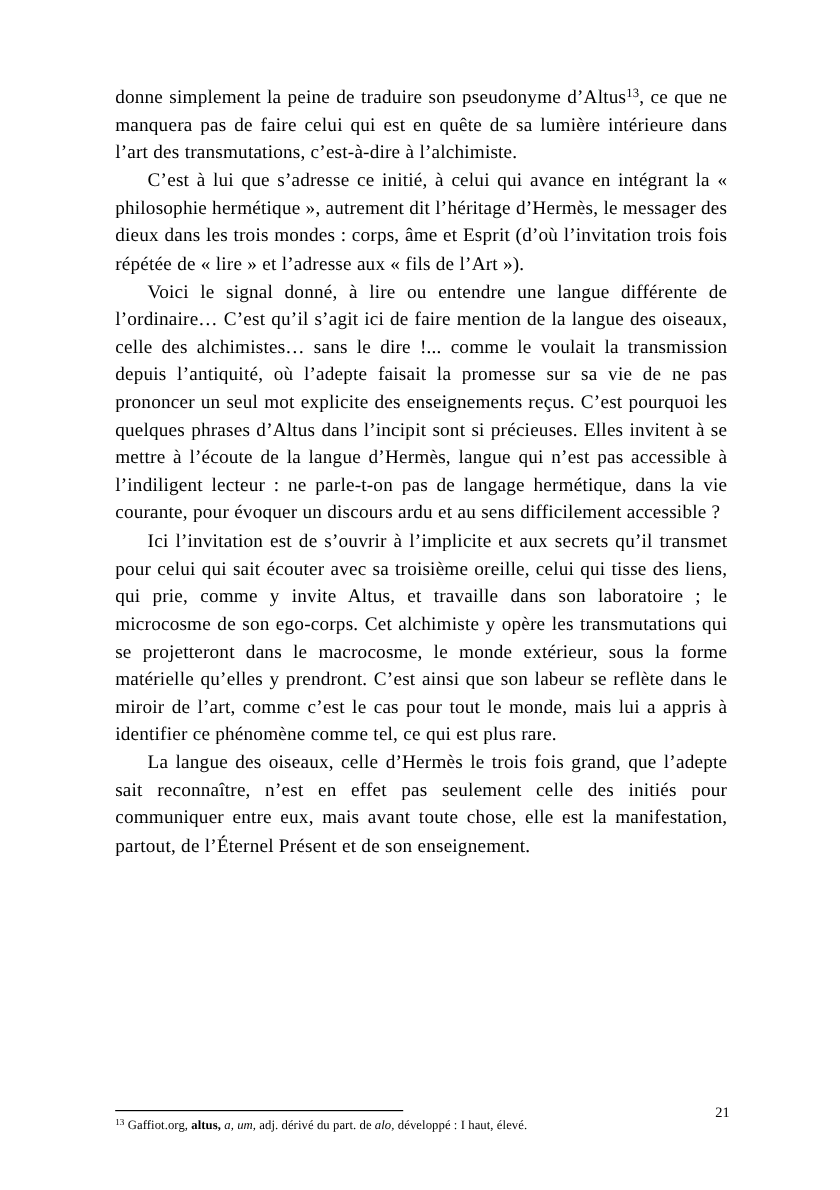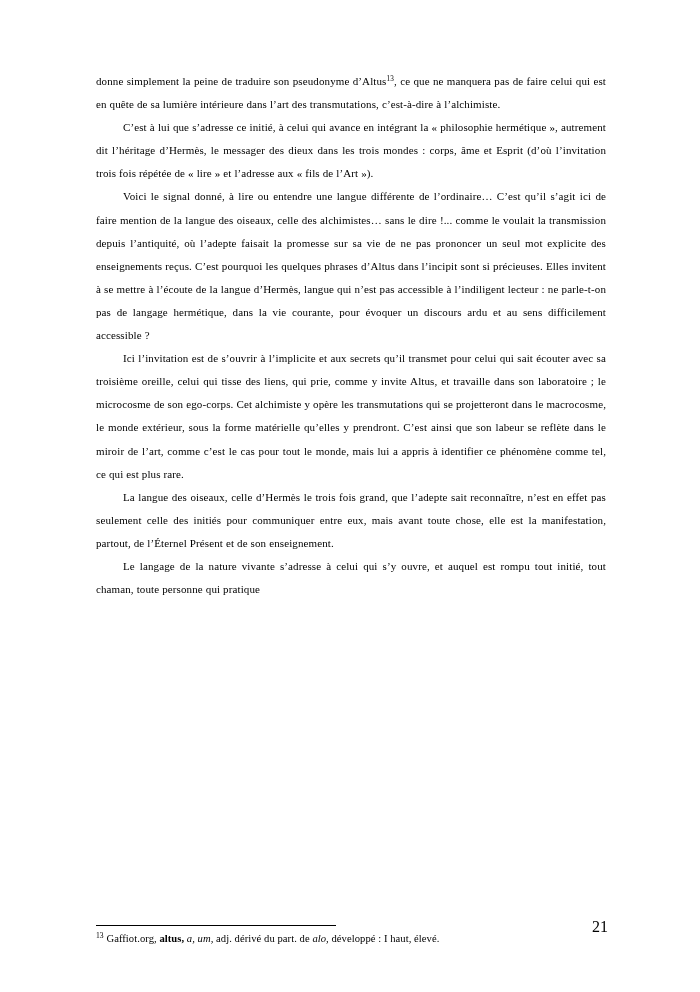--- a/index.html
+++ b/index.html
@@ -25,21 +25,21 @@
     position: absolute;
     left: 96px;
     top: 70px;
     width: 510px;
   }
 
   .para {
     margin: 0;
     text-align: justify;
     text-justify: inter-word;
-    font-size: 11px;
+    font-size: 16px;
     line-height: 23.1px;
     letter-spacing: 0.01em;
     word-spacing: 0.01em;
     hyphens: none;
     -webkit-hyphens: none;
   }
 
   .para.indent {
     text-indent: 27px;
   }
@@ -86,42 +86,41 @@
   }
 
   .fn-bold { font-weight: bold; }
   .fn-italic { font-style: italic; }
 
   
   .page-number {
     position: absolute;
     right: 92px;
     top: 918px;
-    font-size: 16px;
+    font-size: 12px;
     line-height: 18px;
     text-align: right;
   }
 
   
   .page, .page * {
     -webkit-font-smoothing: antialiased;
   }
 </style>
 </head>
 <body>
 
 <div class="page">
 
   <div class="text-column">
     <p class="para no-indent">donne simplement la peine de traduire son pseudonyme d’Altus<sup class="fn-ref">13</sup>, ce que ne manquera pas de faire celui qui est en quête de sa lumière intérieure dans l’art des transmutations, c’est-à-dire à l’alchimiste.</p>
     <p class="para indent">C’est à lui que s’adresse ce initié, à celui qui avance en intégrant la « philosophie hermétique », autrement dit l’héritage d’Hermès, le messager des dieux dans les trois mondes : corps, âme et Esprit (d’où l’invitation trois fois répétée de « lire » et l’adresse aux « fils de l’Art »).</p>
     <p class="para indent">Voici le signal donné, à lire ou entendre une langue différente de l’ordinaire… C’est qu’il s’agit ici de faire mention de la langue des oiseaux, celle des alchimistes… sans le dire !... comme le voulait la transmission depuis l’antiquité, où l’adepte faisait la promesse sur sa vie de ne pas prononcer un seul mot explicite des enseignements reçus. C’est pourquoi les quelques phrases d’Altus dans l’incipit sont si précieuses. Elles invitent à se mettre à l’écoute de la langue d’Hermès, langue qui n’est pas accessible à l’indiligent lecteur : ne parle-t-on pas de langage hermétique, dans la vie courante, pour évoquer un discours ardu et au sens difficilement accessible ?</p>
     <p class="para indent">Ici l’invitation est de s’ouvrir à l’implicite et aux secrets qu’il transmet pour celui qui sait écouter avec sa troisième oreille, celui qui tisse des liens, qui prie, comme y invite Altus, et travaille dans son laboratoire ; le microcosme de son ego-corps. Cet alchimiste y opère les transmutations qui se projetteront dans le macrocosme, le monde extérieur, sous la forme matérielle qu’elles y prendront. C’est ainsi que son labeur se reflète dans le miroir de l’art, comme c’est le cas pour tout le monde, mais lui a appris à identifier ce phénomène comme tel, ce qui est plus rare.</p>
     <p class="para indent">La langue des oiseaux, celle d’Hermès le trois fois grand, que l’adepte sait reconnaître, n’est en effet pas seulement celle des initiés pour communiquer entre eux, mais avant toute chose, elle est la manifestation, partout, de l’Éternel Présent et de son enseignement.</p>
-    <p class="para indent">Le langage de la nature vivante s’adresse à celui qui s’y ouvre, et auquel est rompu tout initié, tout chaman, toute personne qui pratique</p>
   </div>
 
   <div class="footnote-block">
     <hr class="footnote-rule">
     <p class="footnote-text"><sup>13</sup> Gaffiot.org, <span class="fn-bold">altus,</span> <span class="fn-italic">a, um,</span> adj. dérivé du part. de <span class="fn-italic">alo,</span> développé : I haut, élevé.</p>
   </div>
 
   <div class="page-number">21</div>
 
 </div>

